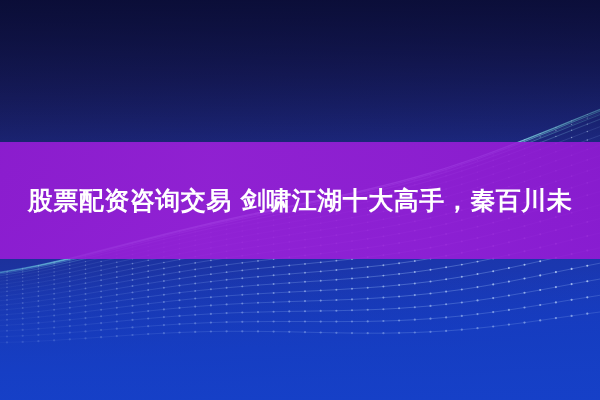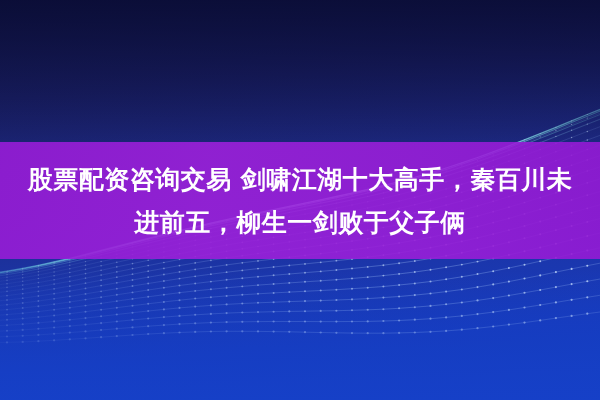--- a/index.html
+++ b/index.html
@@ -877,16 +877,15 @@
           <circle cx="603.0" cy="311.6" r="1.12" opacity="0.87"></circle>
         </g>
     </svg>
   </div>
 
   <div class="vignette-top"></div>
   <div class="vignette-bottom"></div>
 
   <div id="title-band">
     <div class="title-line">股票配资咨询交易 剑啸江湖十大高手，秦百川未</div>
-    <div class="title-line">进前五，柳生一剑败于父子俩</div>
   </div>
 
 </div>
 
 </body></html>

